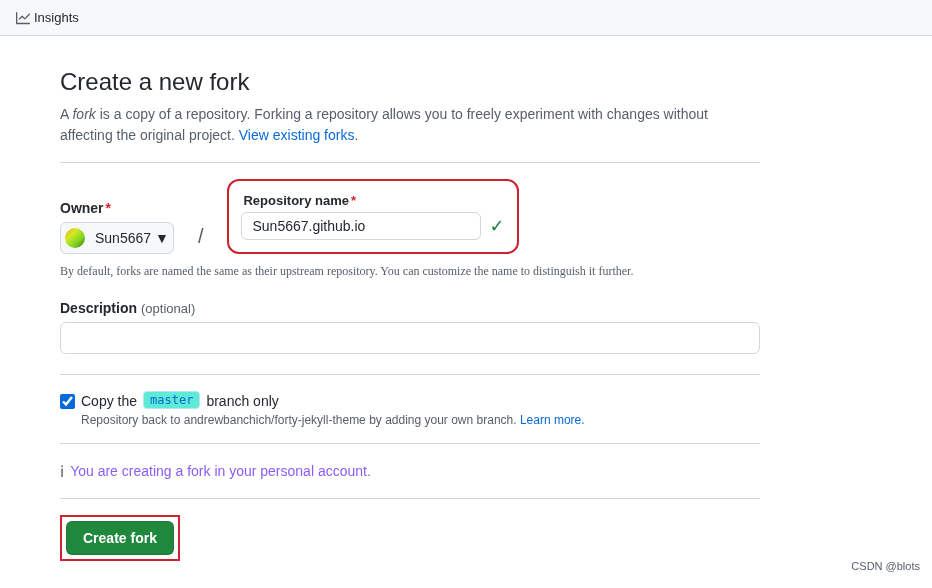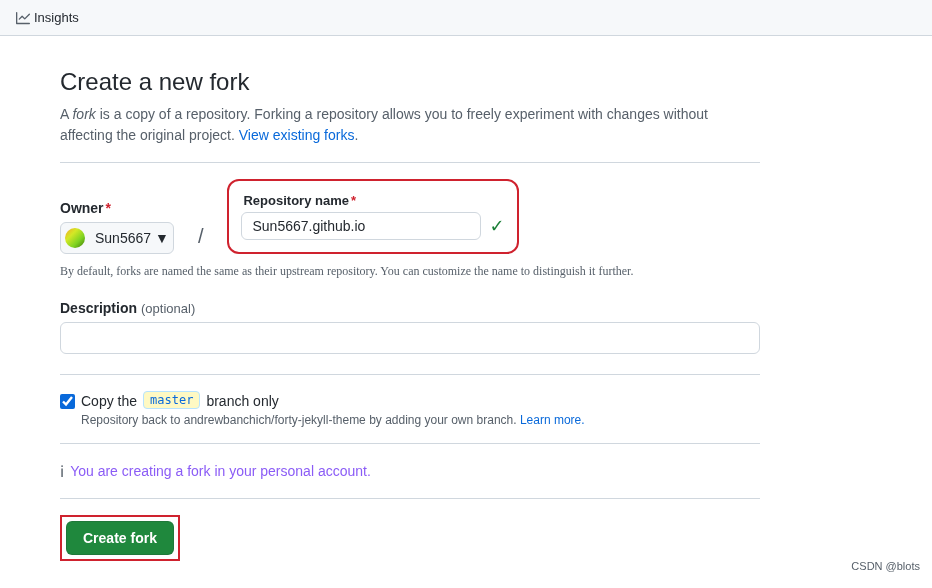--- a/index.html
+++ b/index.html
@@ -237,21 +237,21 @@
       accent-color: #0969da;
       cursor: pointer;
     }
 
     .copy-branch-label {
       font-size: 14px;
       color: #24292f;
     }
 
     .branch-badge {
-      background: #fef9c3;
+      background: #5eead4;
       color: #0969da;
       border: 1px solid #b6e3ff;
       border-radius: 4px;
       padding: 1px 6px;
       font-size: 12px;
       font-family: monospace;
     }
 
     .copy-branch-hint {
       font-size: 12px;

